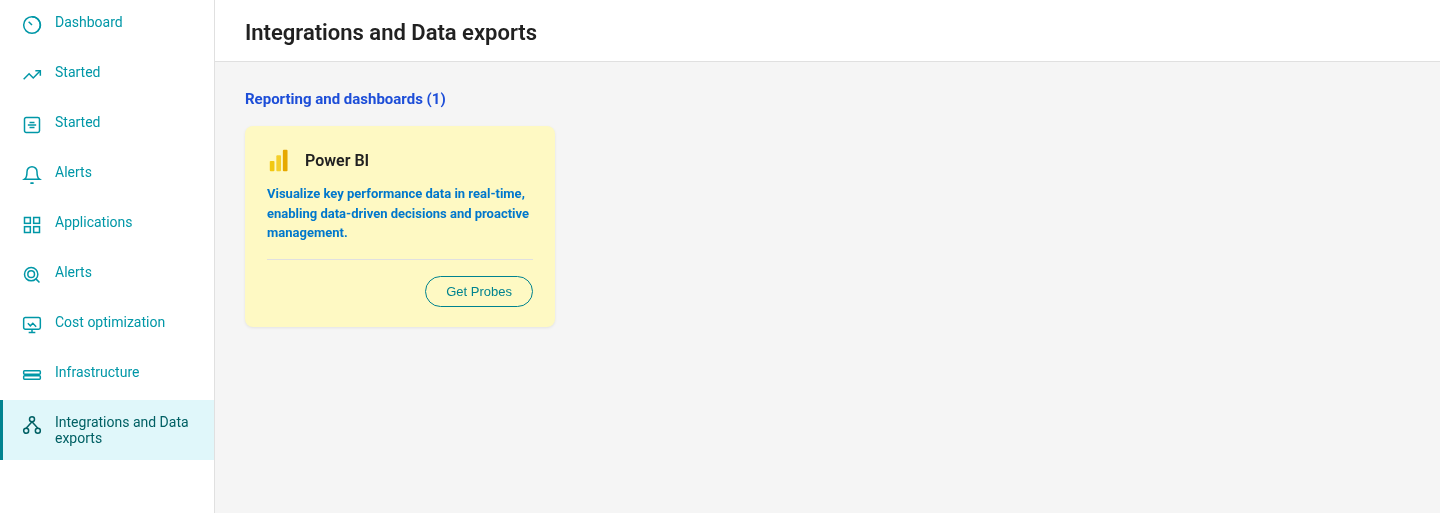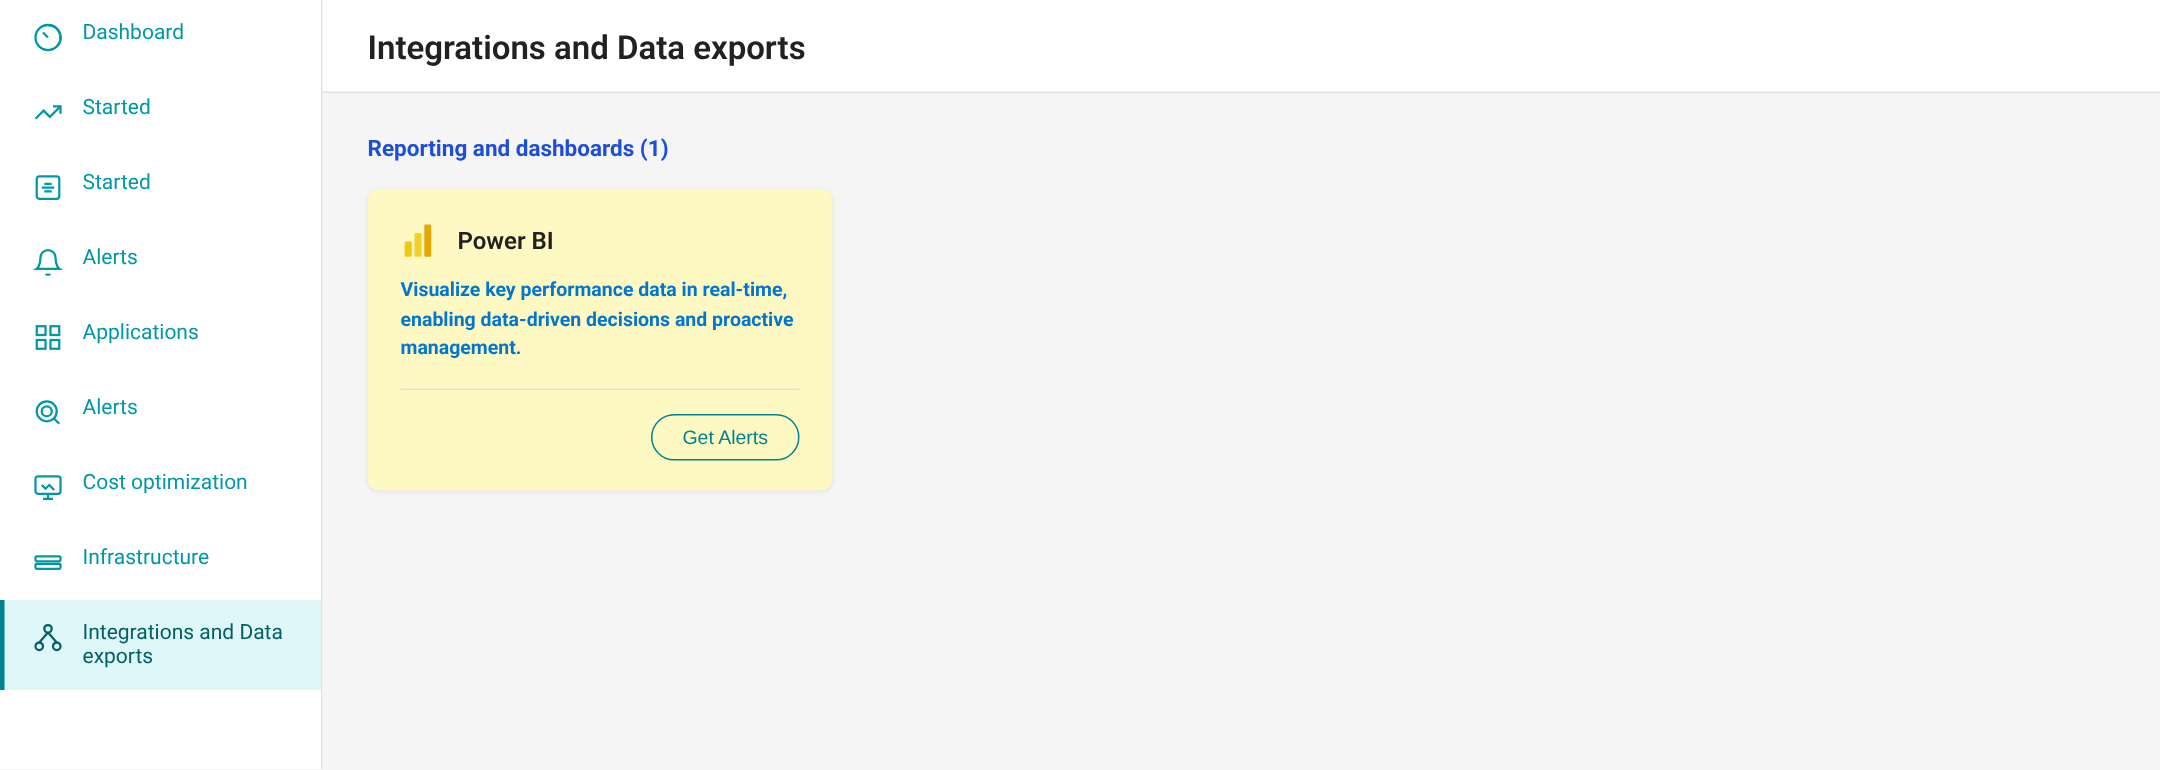--- a/index.html
+++ b/index.html
@@ -268,17 +268,17 @@
         <svg class="powerbi-icon" viewBox="0 0 30 30" xmlns="http://www.w3.org/2000/svg">
           <rect x="3" y="16" width="5" height="11" rx="1" fill="#f2c811"></rect>
           <rect x="10" y="10" width="5" height="17" rx="1" fill="#f2c811" opacity="0.85"></rect>
           <rect x="17" y="4" width="5" height="23" rx="1" fill="#e6a800"></rect>
         </svg>
         <span class="card-title">Power BI</span>
       </div>
       <p class="card-description">Visualize key performance data in real-time, enabling data-driven decisions and proactive management.</p>
       <hr class="card-divider">
       <div class="card-footer">
-        <button class="btn-get-started">Get Alerts</button>
+        <button class="btn-get-started">Get Probes</button>
       </div>
     </div>
   </div>
 </div>
 
 </body></html>

